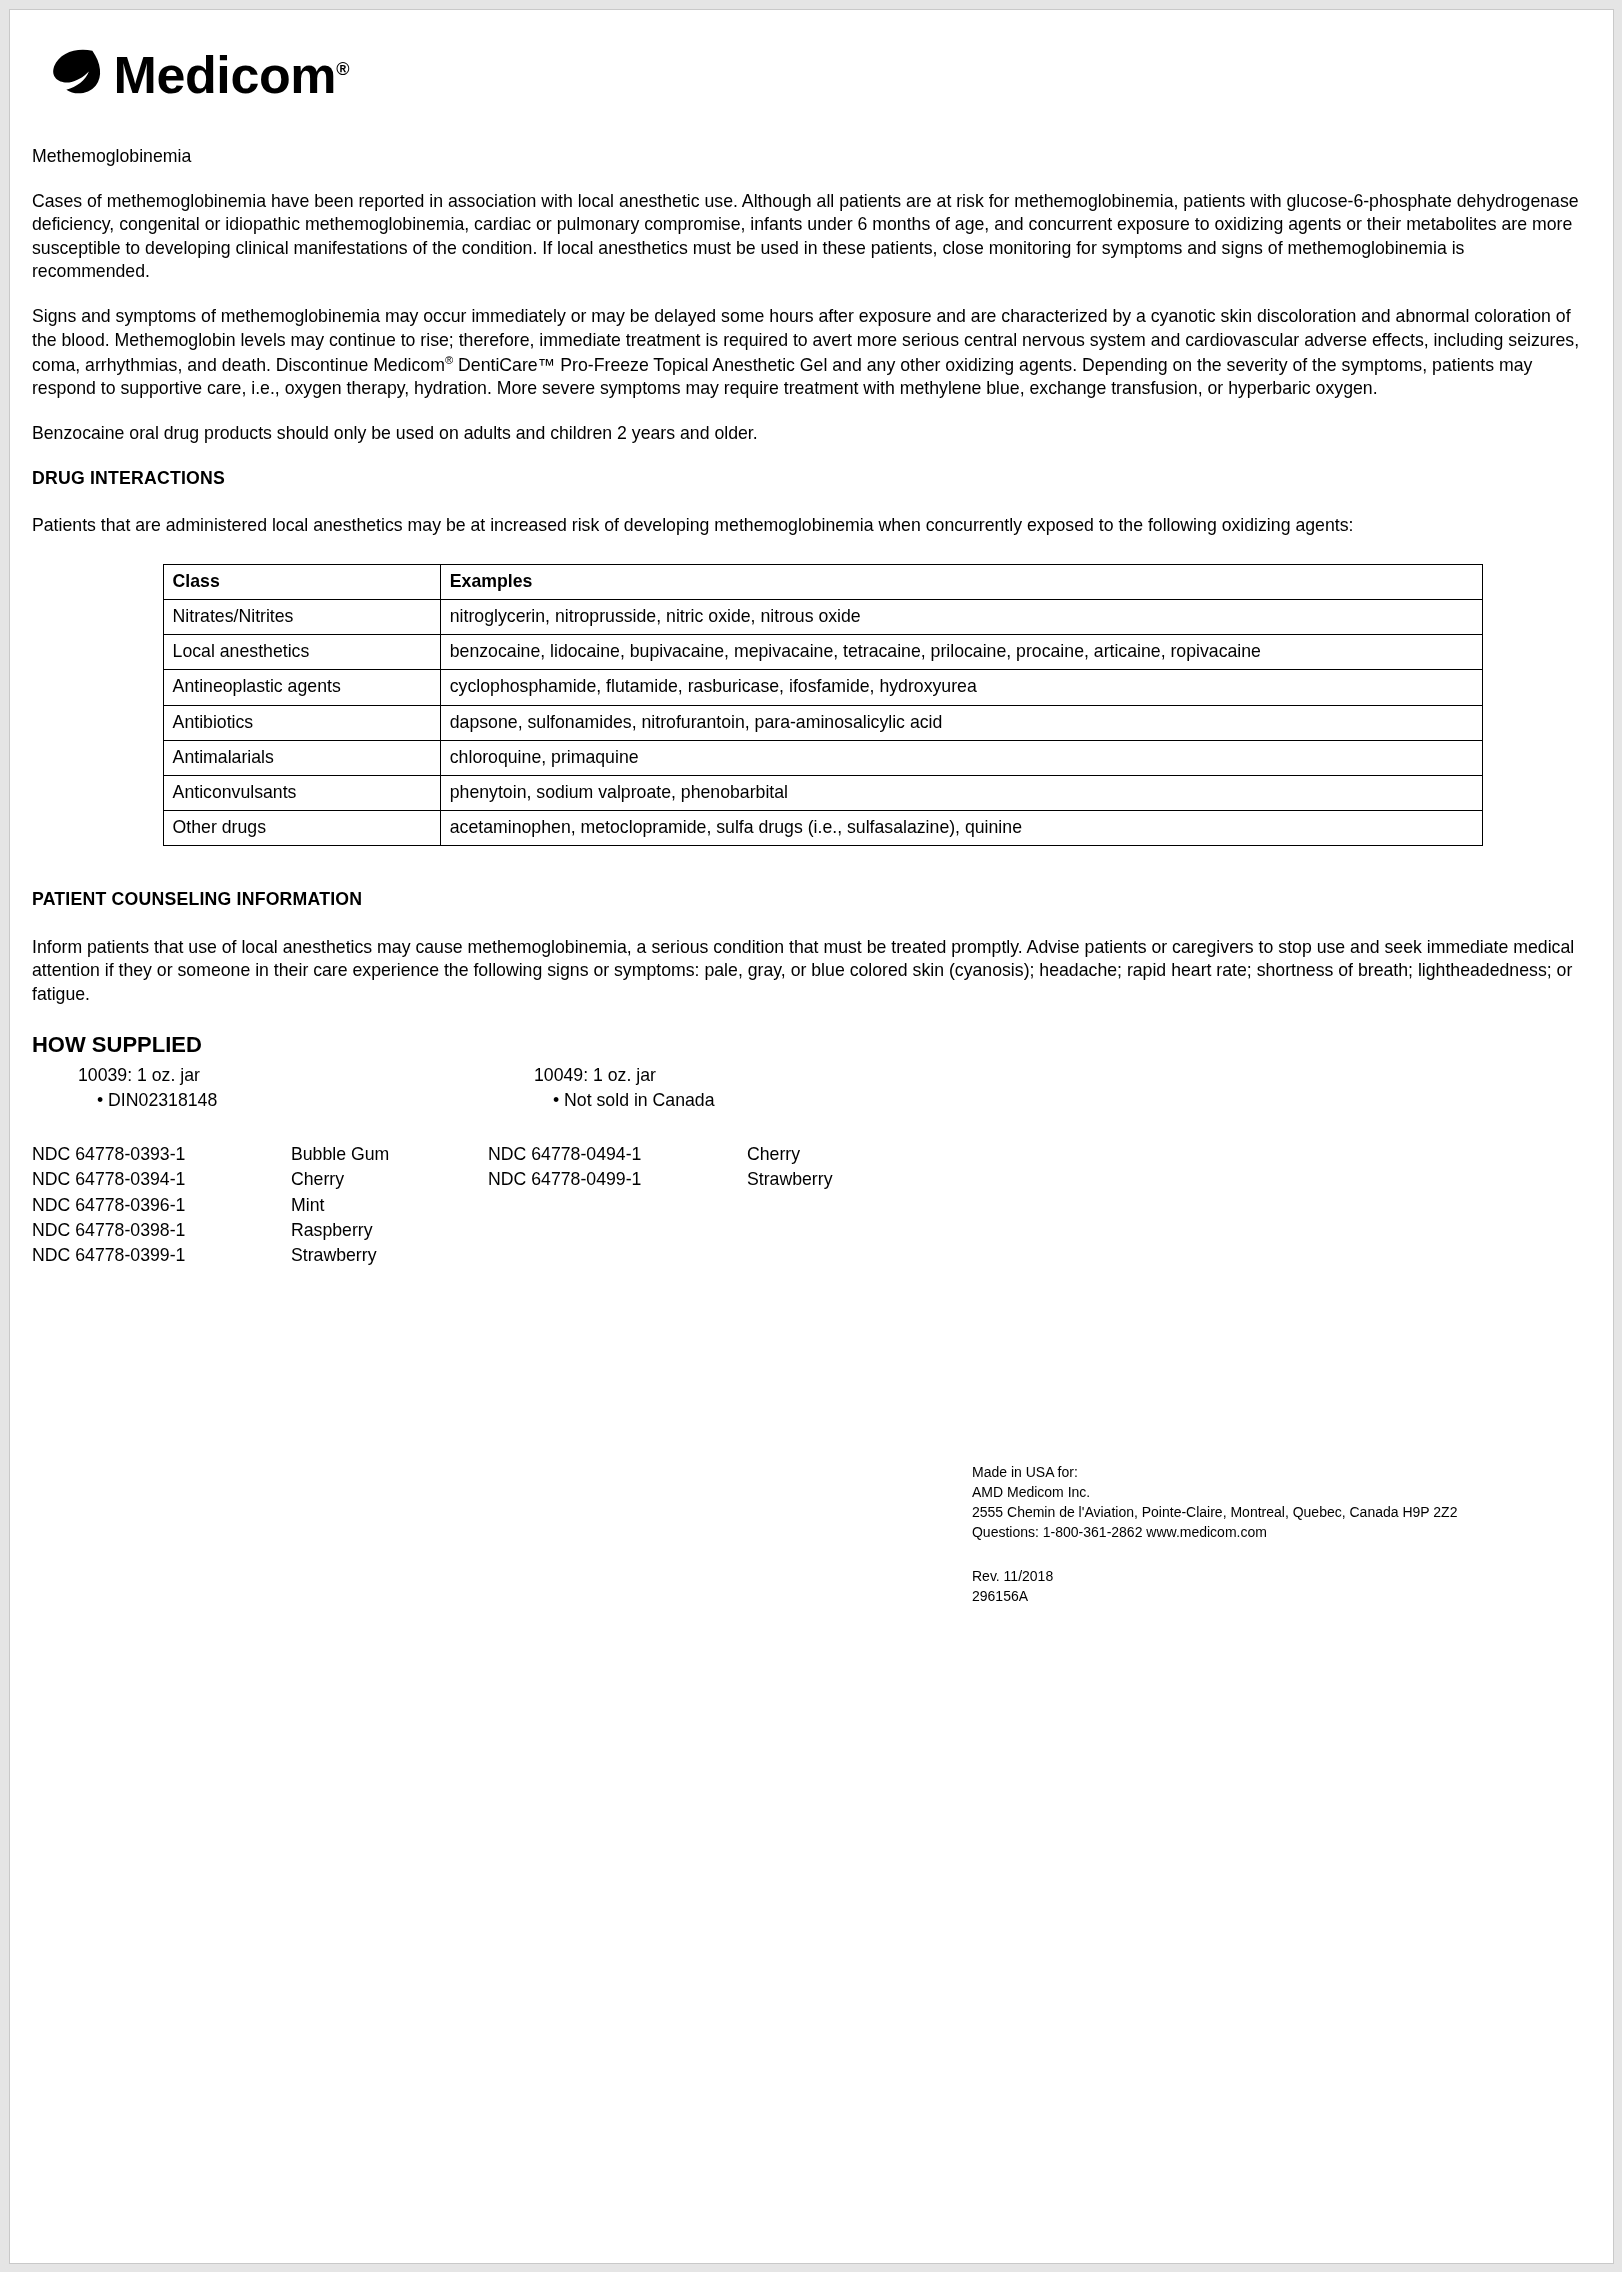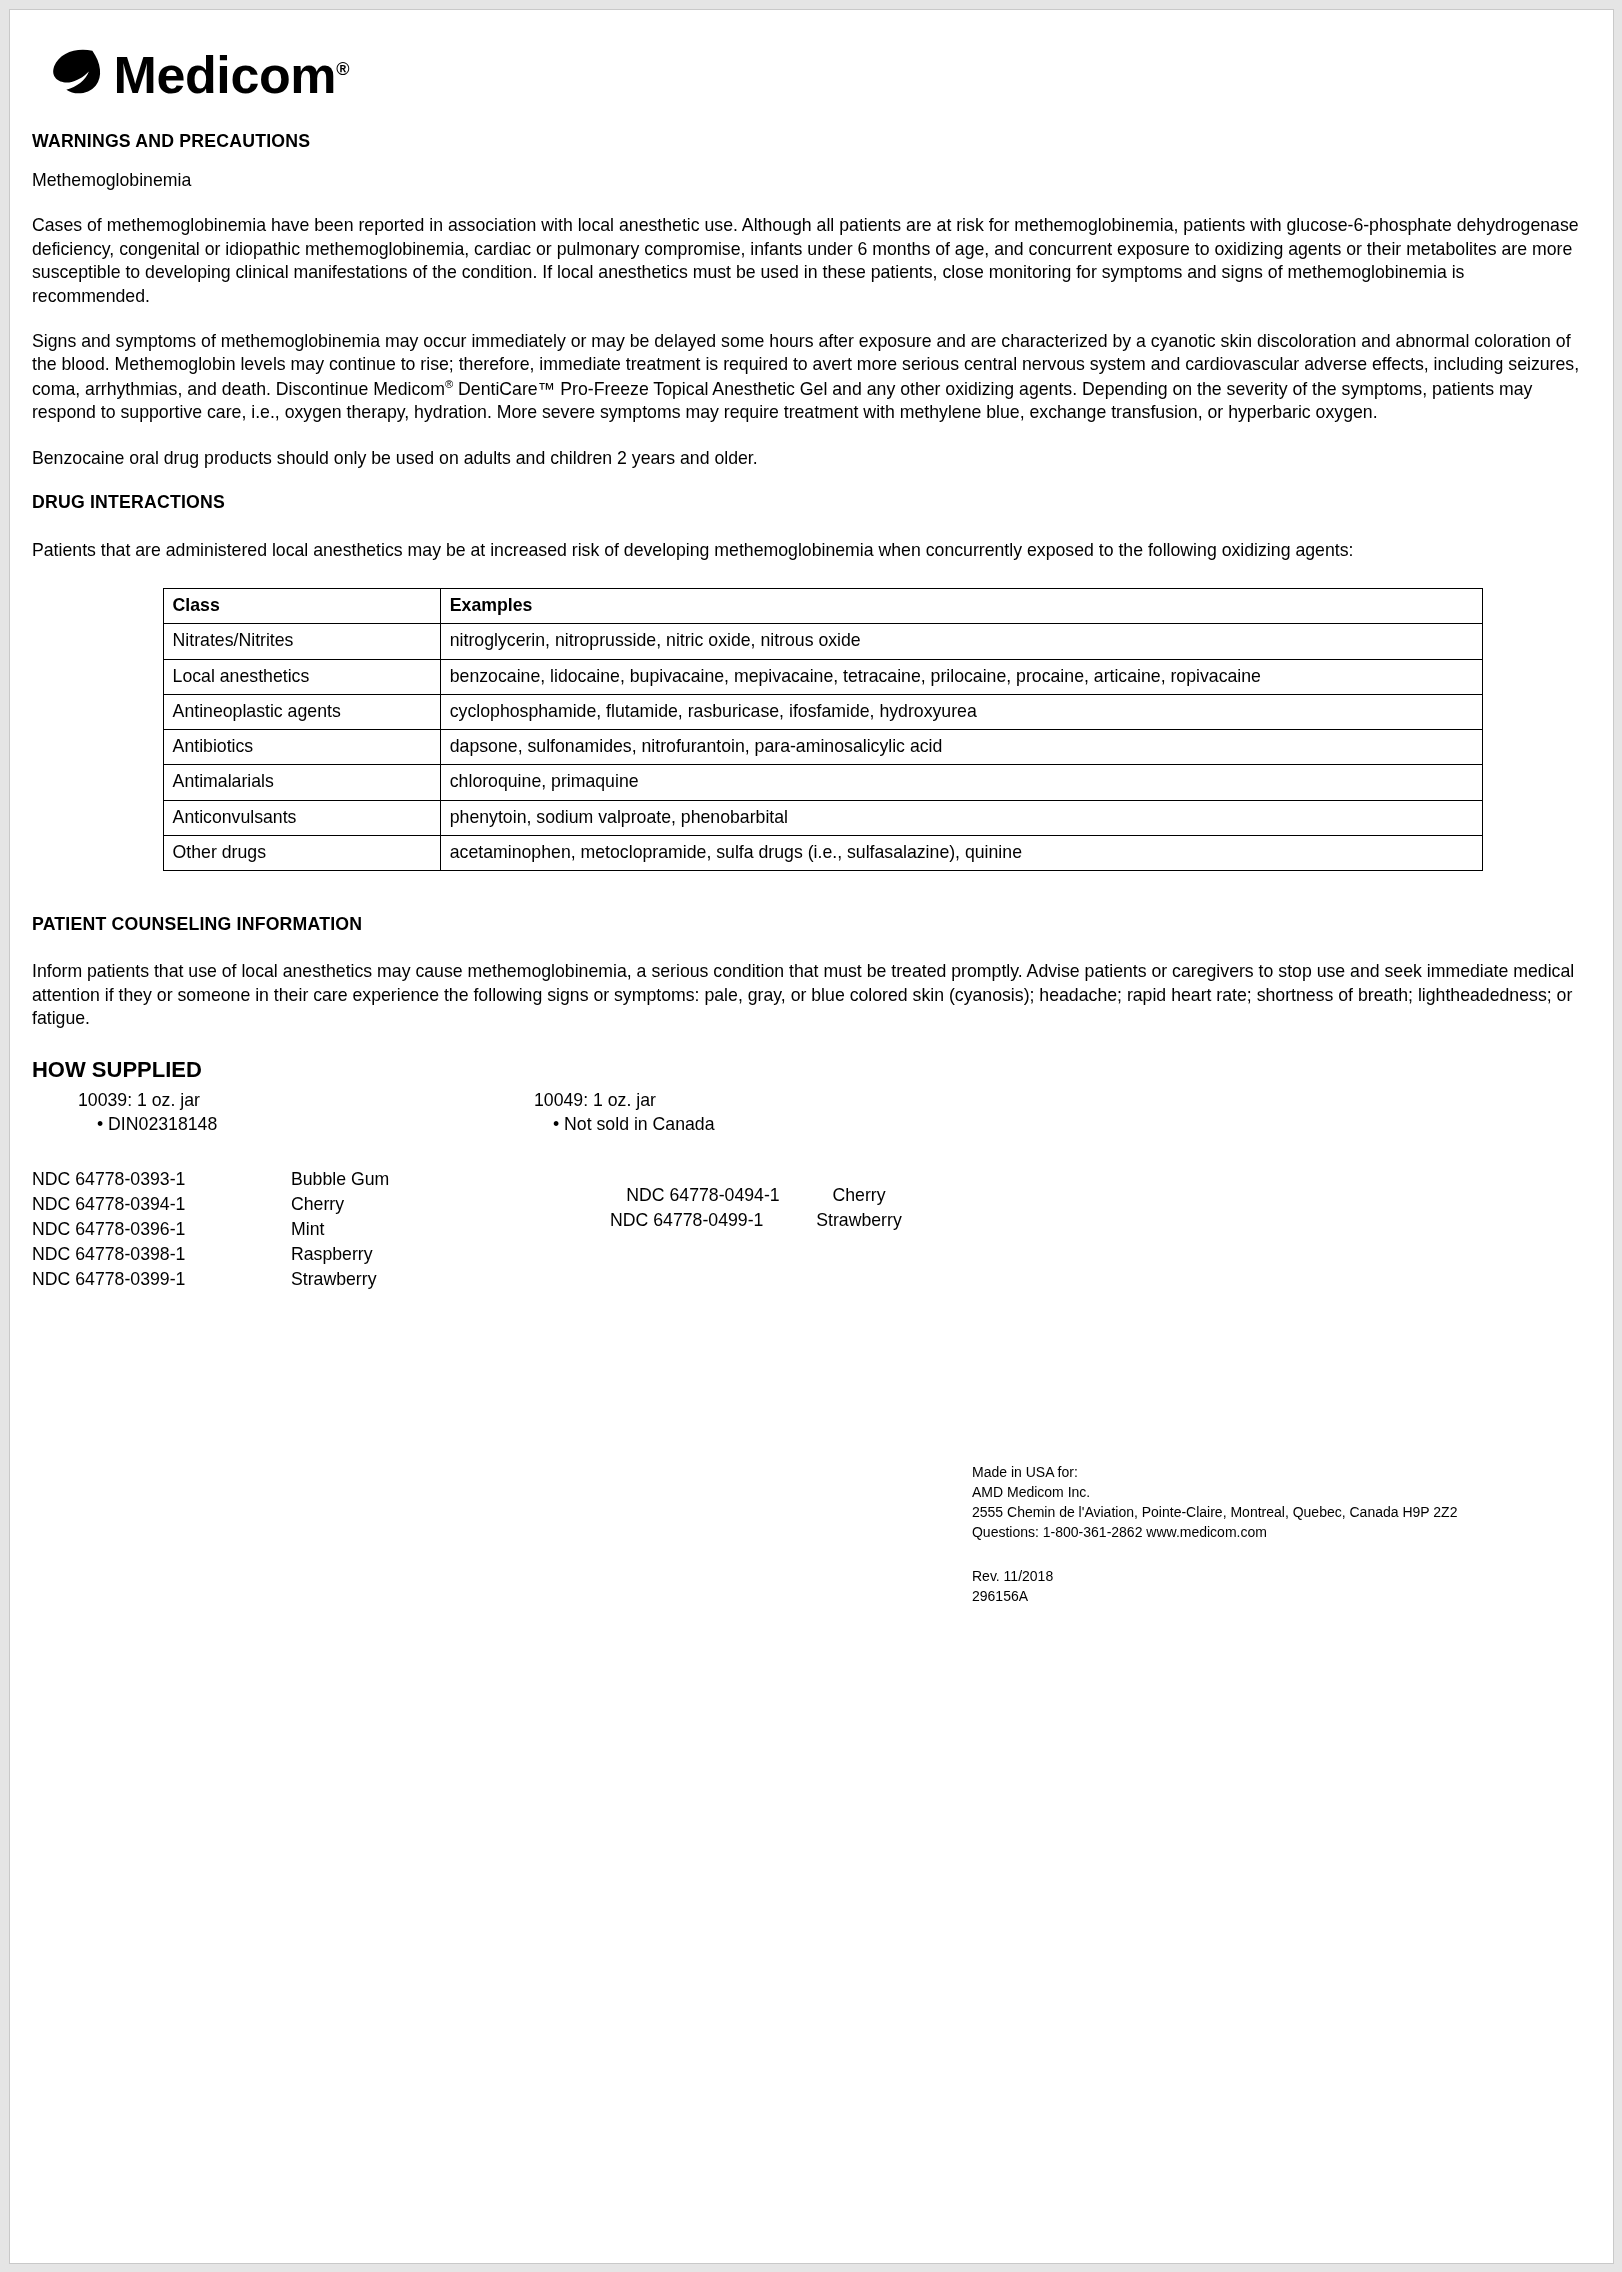--- a/index.html
+++ b/index.html
@@ -120,21 +120,21 @@
   .hs-col-a { position: absolute; left: 0; top: 0; width: 449px; }
   .hs-col-b { position: absolute; left: 456px; top: 0; width: 483px; }
   .bullet { padding-left: 19px; }
 
   .ndc-block {
     position: relative;
     font-size: 17.7px;
     line-height: 1.42;
   }
   .ndc-left { position: absolute; left: 0; top: 0; width: 449px; }
-  .ndc-right { position: absolute; left: 456px; top: 16px; width: 483px; text-align: center; }
+  .ndc-right { position: absolute; left: 456px; top: 0; width: 483px; }
   .ndc-row { display: block; white-space: nowrap; }
   .ndc-code { display: inline-block; width: 259px; }
   .ndc-flavor { display: inline-block; }
 
   
   .footer {
     position: absolute;
     left: 940px;
     top: 1428px;
     font-size: 14px;
@@ -154,21 +154,20 @@
         <span class="logo-mark">
           <svg width="66" height="66" viewBox="0 0 76 76" xmlns="http://www.w3.org/2000/svg">
             <path d="M58 10 C40 6, 20 12, 14 28 C9 42, 22 49, 34 46 C44 43.5, 50 38, 54 34 C50 44, 40 52, 28 55 C38 62, 54 60, 62 50 C70 40, 68 24, 58 10 Z
                      M44 20 C34 18, 24 24, 24 32 C24 38, 31 40, 38 37 C30 36, 28 30, 32 26 C35 22, 40 20, 44 20 Z" fill="#000000"></path>
           </svg>
         </span>
         <span class="logo-word"><span>Medicom</span><span class="logo-reg">®</span></span>
       </div>
 
       <div style="margin-top:14px;">
-        <div class="h-sec">WARNINGS AND PRECAUTIONS</div>
         <div class="gap-sm"></div>
         <p class="p">Methemoglobinemia</p>
         <div class="gap-md"></div>
         <p class="p">Cases of methemoglobinemia have been reported in association with local anesthetic use. Although all patients are at risk for methemoglobinemia, patients with glucose-6-phosphate dehydrogenase deficiency, congenital or idiopathic methemoglobinemia, cardiac or pulmonary compromise, infants under 6 months of age, and concurrent exposure to oxidizing agents or their metabolites are more susceptible to developing clinical manifestations of the condition. If local anesthetics must be used in these patients, close monitoring for symptoms and signs of methemoglobinemia is recommended.</p>
         <div class="gap-md"></div>
         <p class="p"><span>Signs and symptoms of methemoglobinemia may occur immediately or may be delayed some hours after exposure and are characterized by a cyanotic skin discoloration and abnormal coloration of the blood. Methemoglobin levels may continue to rise; therefore, immediate treatment is required to avert more serious central nervous system and cardiovascular adverse effects, including seizures, coma, arrhythmias, and death. Discontinue Medicom</span><span class="sup">®</span><span> DentiCare™ Pro-Freeze Topical Anesthetic Gel and any other oxidizing agents. Depending on the severity of the symptoms, patients may respond to supportive care, i.e., oxygen therapy, hydration. More severe symptoms may require treatment with methylene blue, exchange transfusion, or hyperbaric oxygen.</span></p>
         <div class="gap-md"></div>
         <p class="p">Benzocaine oral drug products should only be used on adults and children 2 years and older.</p>
       </div>
 

